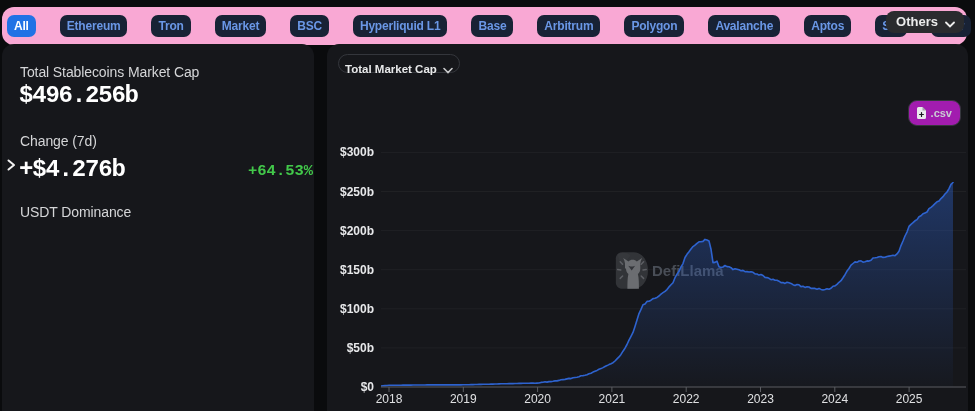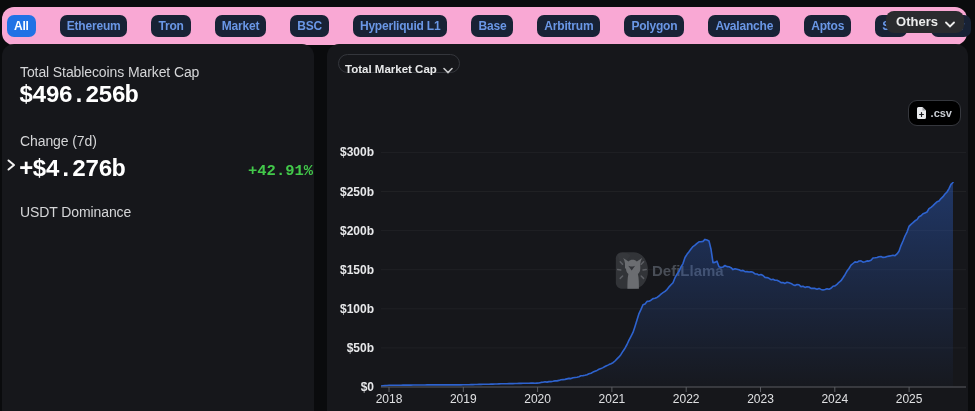--- a/index.html
+++ b/index.html
@@ -15,21 +15,21 @@
 #lpanel{left:0;top:0;width:975px;height:411px}
 .lbl{color:#d5d6d8;font-size:14px;line-height:14px;letter-spacing:-0.1px}
 .val{color:#fff;font-family:"Liberation Mono",monospace;font-weight:700;font-size:24px;
 letter-spacing:-1.2px;line-height:24px}
 #chev{left:4px;top:158px;width:14px;height:14px;color:#fff}
 #rpanel{left:327px;top:44px;width:641px;height:380px;background:#16171b;border-radius:12px}
 #tmc{position:absolute;left:11px;top:10px;height:19px;border:1px solid #34363c;border-radius:10px;
 color:#e8e9ea;font-size:11.5px;font-weight:700;line-height:29px;padding:0 6px}
 #tmc svg{vertical-align:-1px;margin-left:6px}
 #csv{position:absolute;right:7px;top:56px;height:26px;border:1px solid #35373d;border-radius:9px;
-color:#c9cdd3;font-size:11px;font-weight:600;line-height:24px;padding:0 8px 0 7px;background:#000000}
+color:#c9cdd3;font-size:11px;font-weight:600;line-height:24px;padding:0 8px 0 7px;background:#a21caf}
 #csv svg{vertical-align:-2px;margin-right:5px}
 </style></head><body>
 <div id="strip" class="abs">
   <span class="chip on">All</span>
     <span class="chip">Ethereum</span>
     <span class="chip">Tron</span>
     <span class="chip">Market</span>
     <span class="chip">BSC</span>
     <span class="chip">Hyperliquid L1</span>
     <span class="chip">Base</span>
@@ -43,21 +43,21 @@
         <path d="M1 1.5L5 5.5L9 1.5" stroke="#ececec" stroke-width="1.8" fill="none" stroke-linecap="round"></path>
       </svg></span>
 </div>
 
 <div class="abs" style="left:2px;top:44px;width:312px;height:380px;background:#16171b;border-radius:12px"></div>
 <div id="lpanel" class="abs">
   <div class="abs lbl" style="left:20px;top:64.5px">Total Stablecoins Market Cap</div>
   <div class="abs val" style="left:19px;top:84px">$496.256b</div>
   <div class="abs lbl" style="left:20px;top:133.5px">Change (7d)</div>
   <div class="abs val" style="left:19px;top:158px">+$4.276b</div>
-  <div class="abs" style="left:248px;top:164px;color:#42c84a;font-family:'Liberation Mono',monospace;font-weight:700;font-size:15.5px;line-height:15px">+42.91%</div>
+  <div class="abs" style="left:248px;top:164px;color:#42c84a;font-family:'Liberation Mono',monospace;font-weight:700;font-size:15.5px;line-height:15px">+64.53%</div>
   <div class="abs lbl" style="left:20px;top:205px">USDT Dominance</div>
 </div>
 <svg id="chev" class="abs" viewBox="0 0 14 14" fill="none">
     <path d="M4.5 2.5L10 7L4.5 11.5" stroke="#f2f2f2" stroke-width="2" stroke-linecap="round" stroke-linejoin="round"></path>
   </svg>
 
 <div id="rpanel" class="abs">
   <span id="tmc">Total Market Cap<svg width="10" height="7" viewBox="0 0 10 7">
         <path d="M1 1.5L5 5.5L9 1.5" stroke="#c8c9cb" stroke-width="1.6" fill="none" stroke-linecap="round"></path>
       </svg></span>

